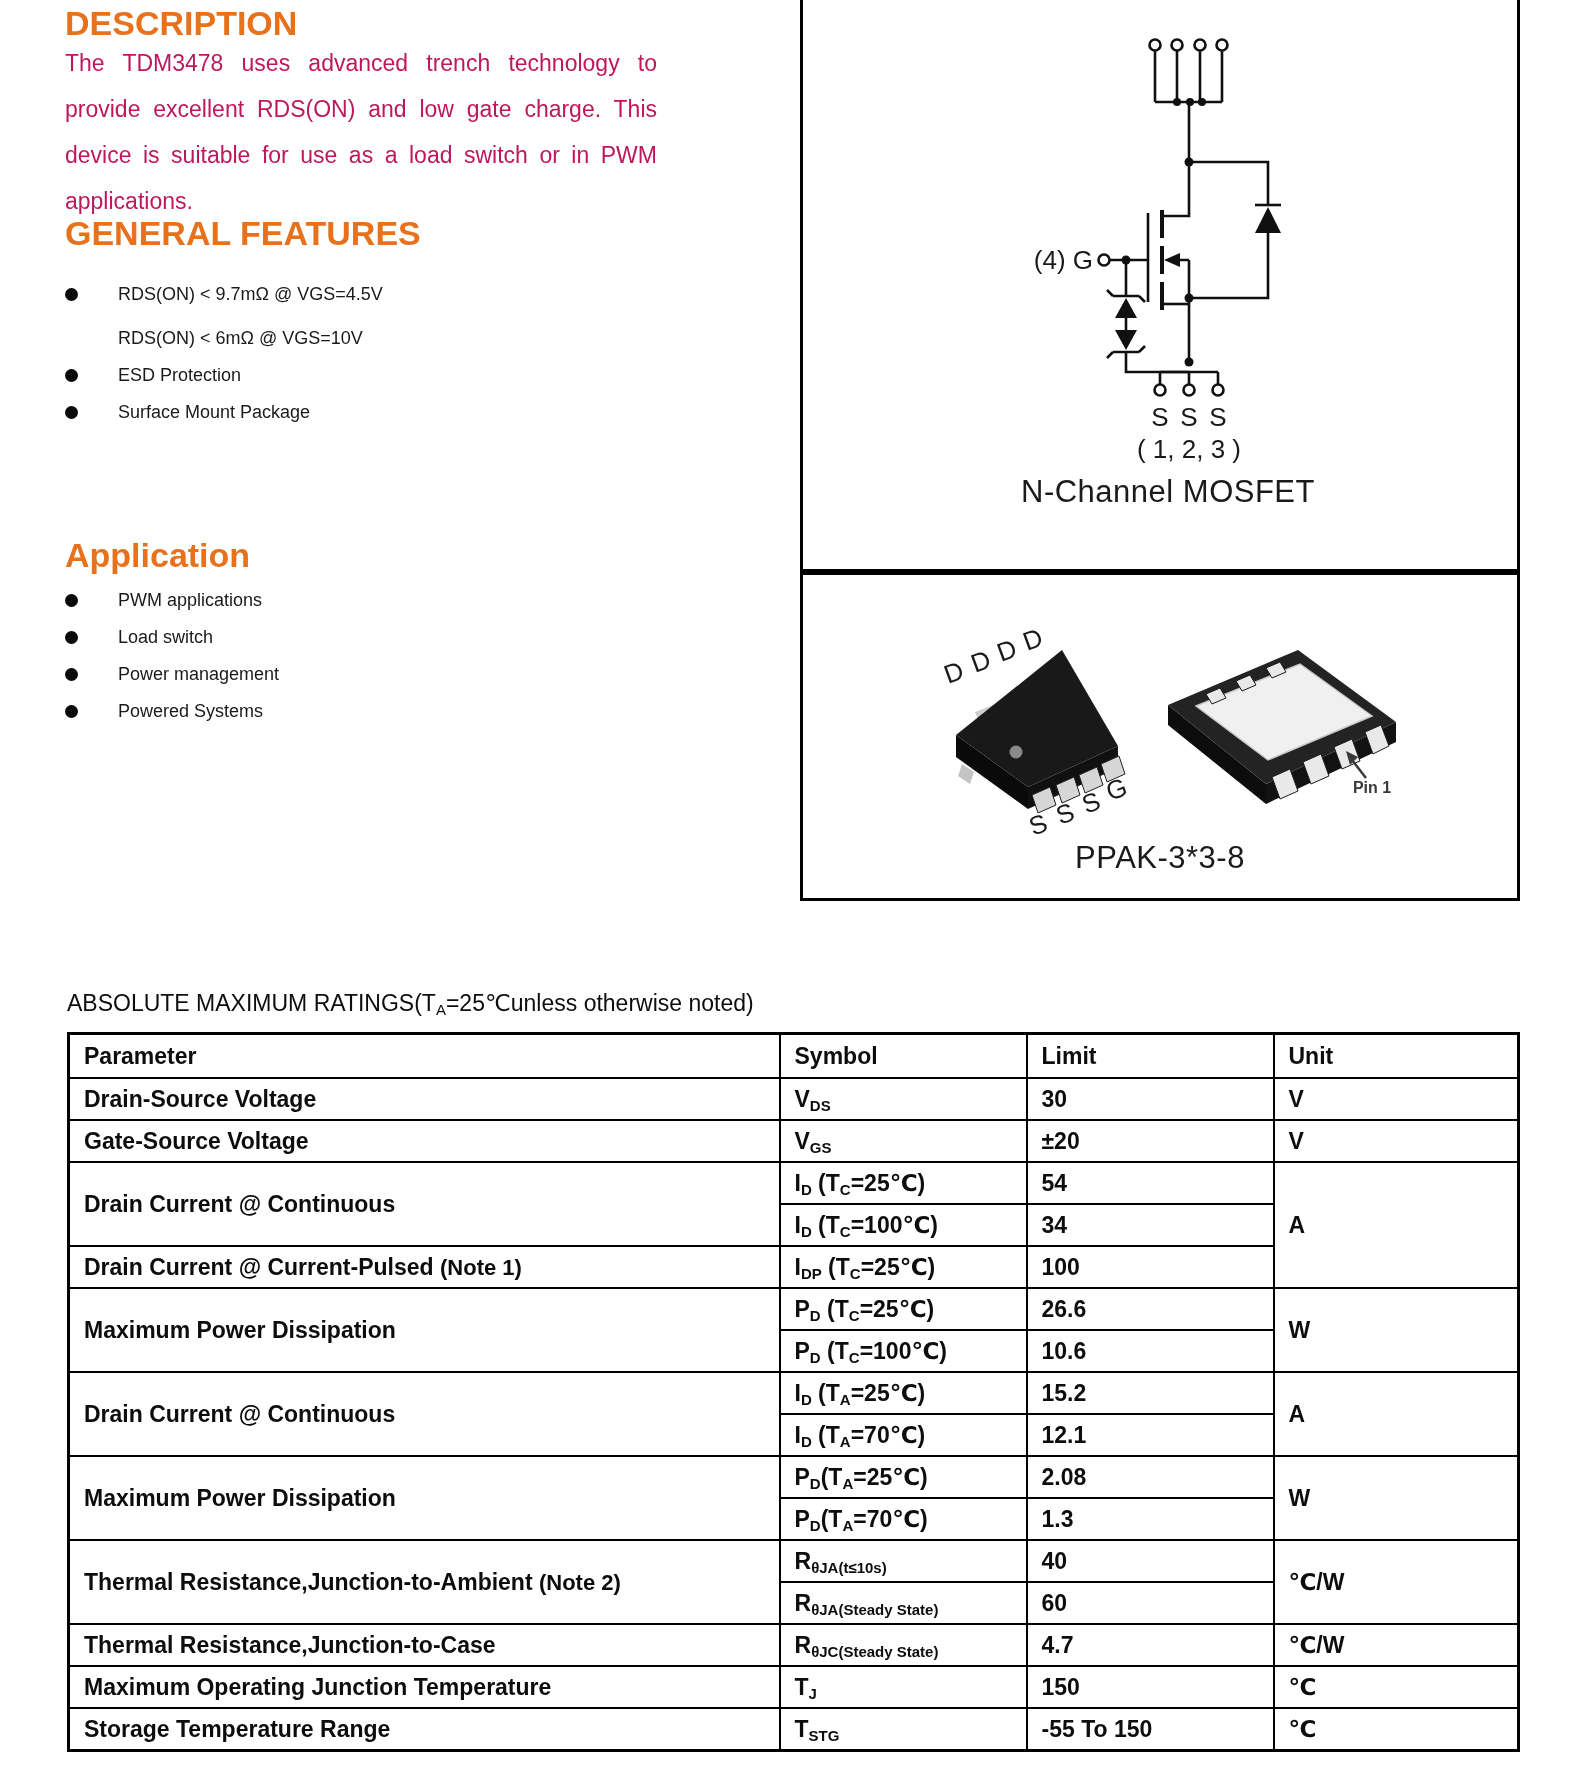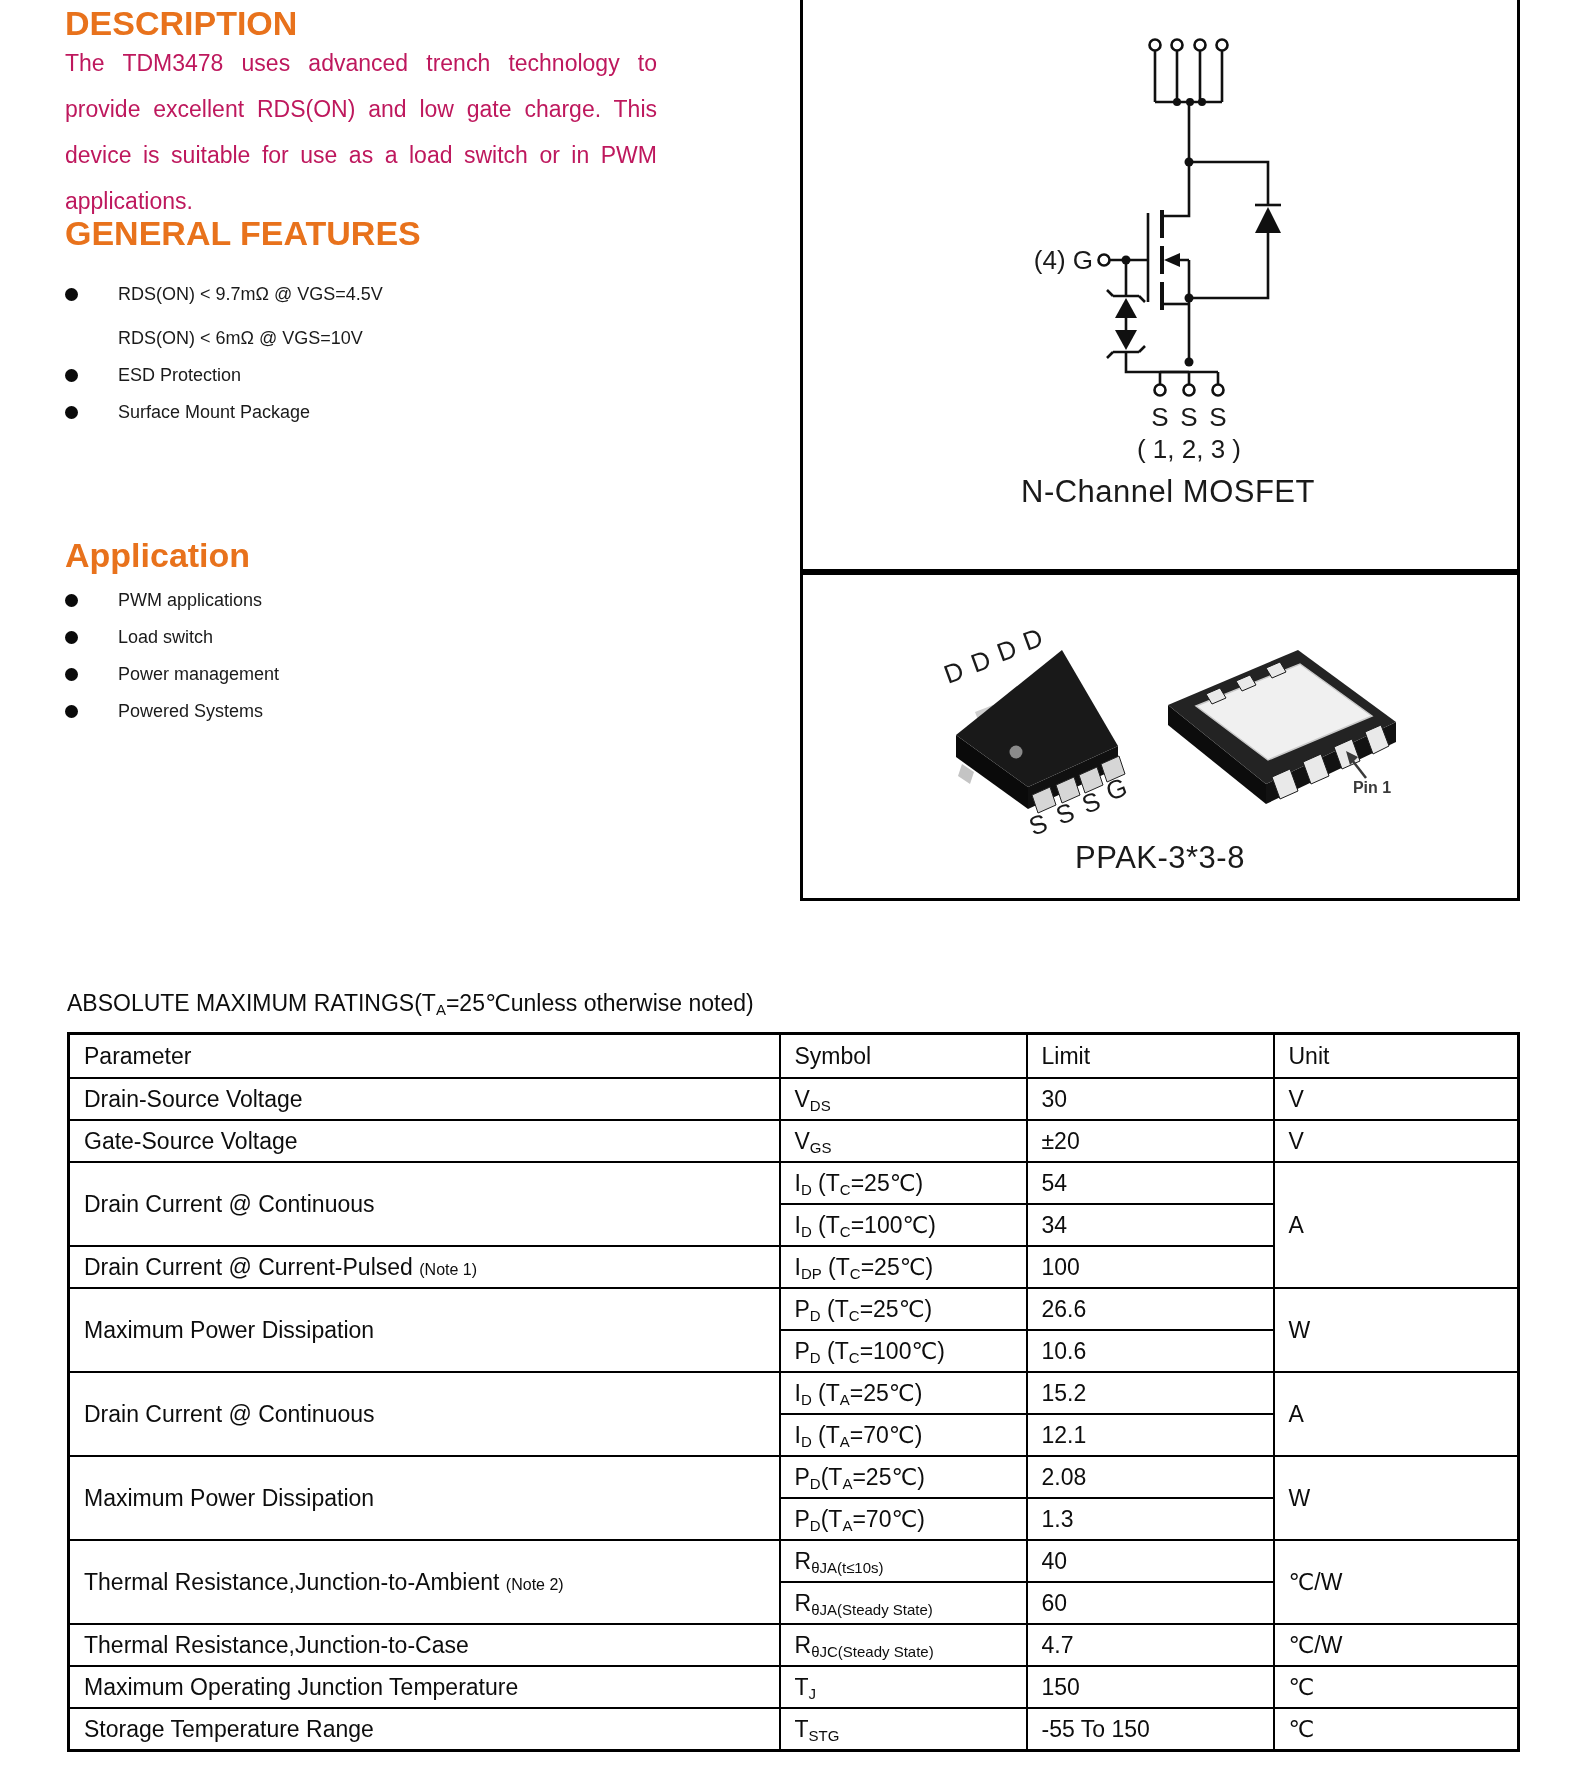--- a/index.html
+++ b/index.html
@@ -37,25 +37,25 @@
   svg .chiplbl{font-size:26px;}
   svg .tiny{font-size:16px;font-weight:bold;fill:#3a3a3a;}
   
   #ratings-title{left:67px;top:990px;font-size:23px;color:#0d0d0d;}
   #ratings-table{
     left:67px;top:1032px;width:1450px;border-collapse:collapse;table-layout:fixed;
     font-size:23px;color:#0d0d0d;
   }
   #ratings-table td{
     border:2px solid #000;height:40px;padding:0 12px 0 14px;vertical-align:middle;
-    white-space:nowrap;overflow:hidden;
+    white-space:nowrap;overflow:hidden;font-weight:bold;
   }
   #ratings-table{border:3px solid #000;}
   #ratings-table tr.h td{height:42px;}
-  #ratings-table .note{font-size:16px;}
+  #ratings-table .note{font-size:22px;}
   sub{font-size:15px;vertical-align:baseline;position:relative;top:4px;line-height:0;}
   .col-p{width:711px;}.col-s{width:247px;}.col-l{width:247px;}.col-u{width:245px;}
 </style>
 </head>
 <body>
 
 <div id="desc-heading" class="abs h-orange">DESCRIPTION</div>
 
 <div id="desc-par" class="abs">The TDM3478 uses advanced trench technology to provide excellent RDS(ON) and low gate charge. This device is suitable for use as a load switch or in  PWM applications.</div>
 

